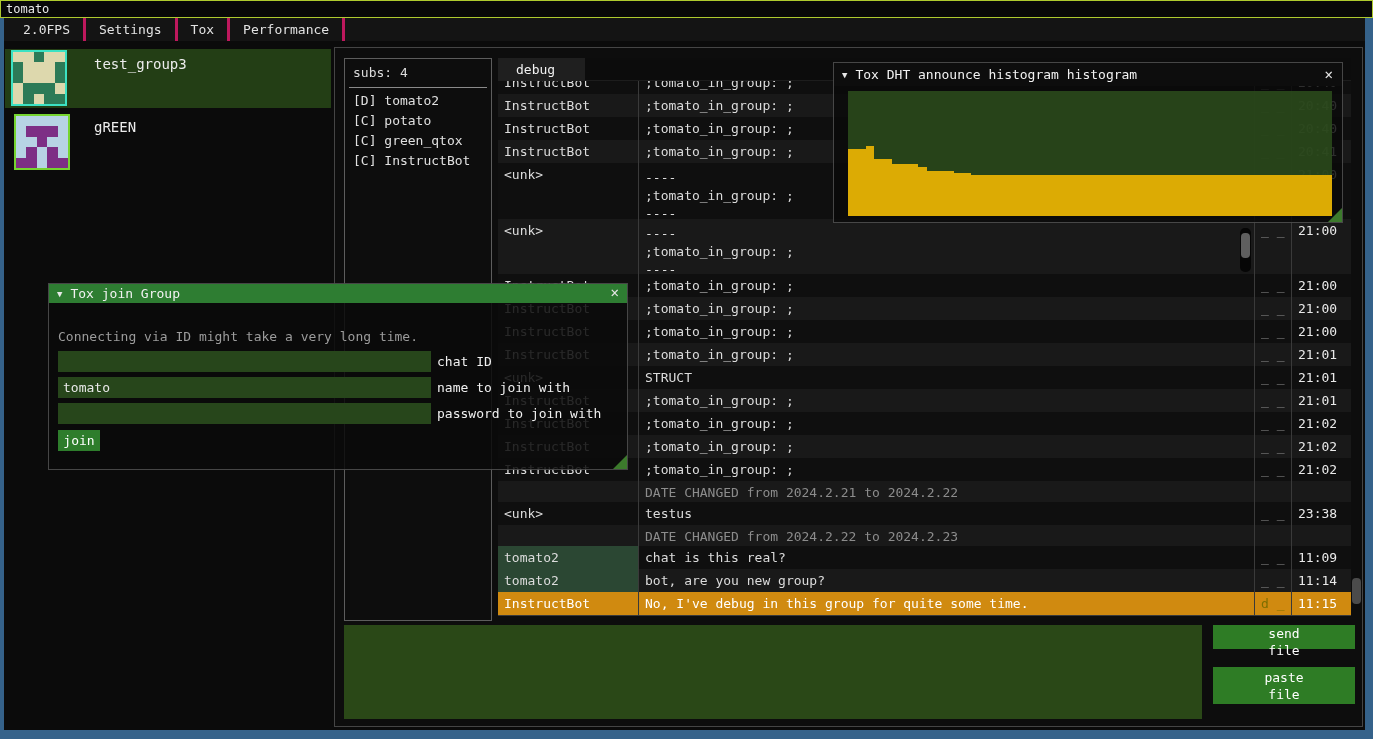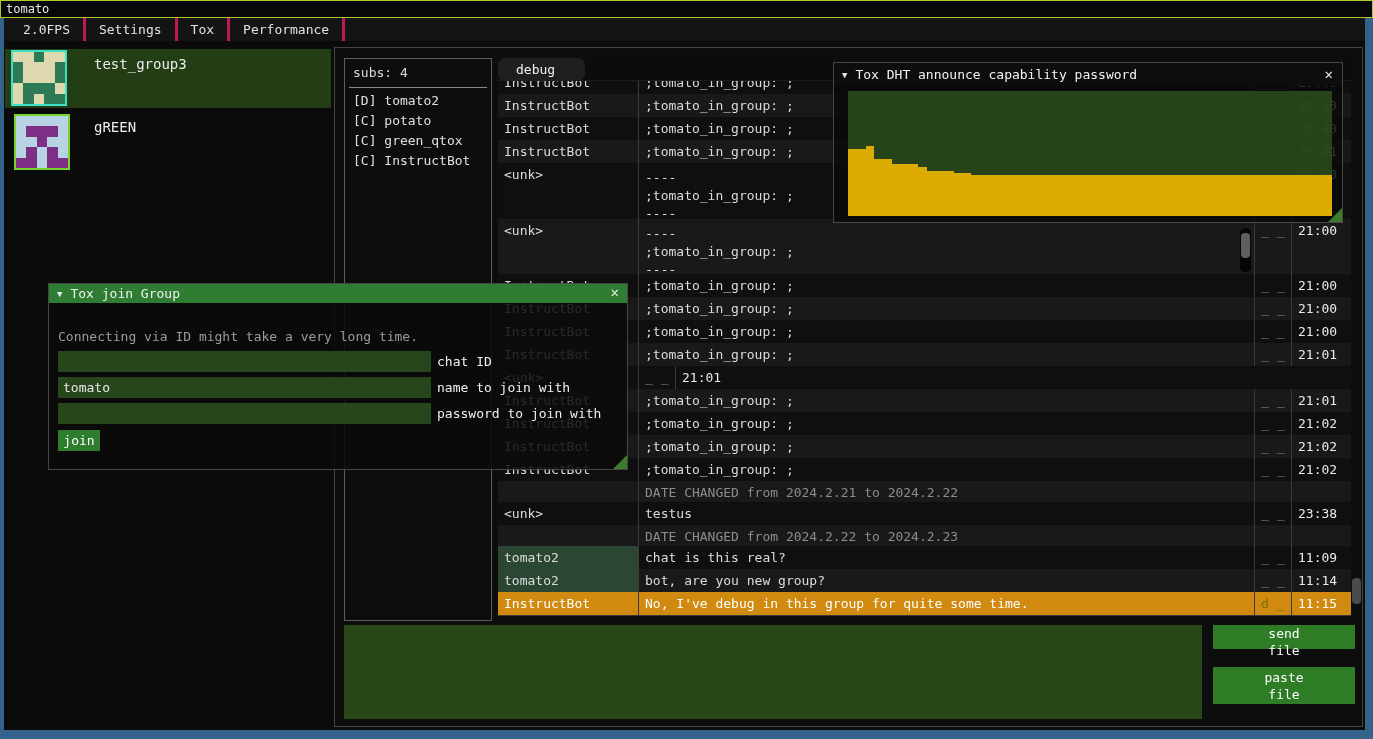--- a/index.html
+++ b/index.html
@@ -34,21 +34,21 @@
   #subs-panel { position:absolute; left:9px; top:10px; width:148px; height:563px;
     border:1px solid #5d5d5d; background:#0d0d0d; }
   #subs-title { position:absolute; left:8px; top:6px; font-size:13px; }
   #subs-sep { position:absolute; left:4px; top:28px; width:138px; height:1px; background:#8a8a8a; }
   .subs-item { position:absolute; left:8px; font-size:13px; color:#e0e0e0; white-space:pre; }
 
   
   #tabbar { position:absolute; left:163px; top:10px; width:853px; height:23px; background:#0c0c0c;
     z-index:5; border-bottom:1px solid rgba(255,255,255,0.07); }
   .tab { position:absolute; left:0; top:0; height:23px; padding:0 30px 0 18px; background:#1f1f1f;
-    font-size:13px; line-height:23px; color:#f2f2f2;border-radius:7px; }
+    font-size:13px; line-height:23px; color:#f2f2f2; }
 
   
   #chat-log { position:absolute; left:163px; top:23px; width:853px; height:544px; overflow:hidden; }
   .chat-row { position:absolute; left:0; width:853px; display:flex; }
   .row-dark  { background:#0f0f0f; }
   .row-light { background:#191919; }
   .cell { padding:4px 0 0 6px; font-size:13px; line-height:16px; white-space:pre-line;
     overflow:hidden; color:#dcdcdc; }
   .c-name  { width:140px; }
   .c-msg   { width:616px; border-left:1px solid #3a3a3a; }
@@ -258,20 +258,21 @@
         <div class="cell c-time">21:00</div>
       </div>
       <div class="chat-row row-light" style="top: 272px; height: 23px;">
         <div class="cell c-name">InstructBot</div>
         <div class="cell c-msg">;tomato_in_group: ;</div>
         <div class="cell c-flags">_ _</div>
         <div class="cell c-time">21:01</div>
       </div>
       <div class="chat-row row-dark" style="top: 295px; height: 23px;">
         <div class="cell c-name">&lt;unk&gt;</div>
+        <div class="cell c-msg">STRUCT</div>
         <div class="cell c-flags">_ _</div>
         <div class="cell c-time">21:01</div>
       </div>
       <div class="chat-row row-light" style="top: 318px; height: 23px;">
         <div class="cell c-name">InstructBot</div>
         <div class="cell c-msg">;tomato_in_group: ;</div>
         <div class="cell c-flags">_ _</div>
         <div class="cell c-time">21:01</div>
       </div>
       <div class="chat-row row-dark" style="top: 341px; height: 23px;">
@@ -335,21 +336,21 @@
   <textarea id="composer-input" value="" style=""></textarea>
   <button id="send-file-btn" class="file-btn">send
 file</button>
   <button id="paste-file-btn" class="file-btn">paste
 file</button>
 </div>
 
 <div id="hist-window" class="imgui-window">
   <div class="imgui-title">
     <span class="collapse-arrow">▼</span>
-    <span>Tox DHT announce capability password</span>
+    <span>Tox DHT announce histogram histogram</span>
   </div>
   <span class="close-x">✕</span>
   <div id="hist-plot">
       <div class="hist-bar" style="height: 54%; background: rgb(220, 171, 4);"></div>
       <div class="hist-bar" style="height: 54%; background: rgb(220, 171, 4);"></div>
       <div class="hist-bar" style="height: 56%; background: rgb(220, 171, 4);"></div>
       <div class="hist-bar" style="height: 46%; background: rgb(220, 171, 4);"></div>
       <div class="hist-bar" style="height: 46%; background: rgb(220, 171, 4);"></div>
       <div class="hist-bar" style="height: 42%; background: rgb(220, 171, 4);"></div>
       <div class="hist-bar" style="height: 42%; background: rgb(220, 171, 4);"></div>

